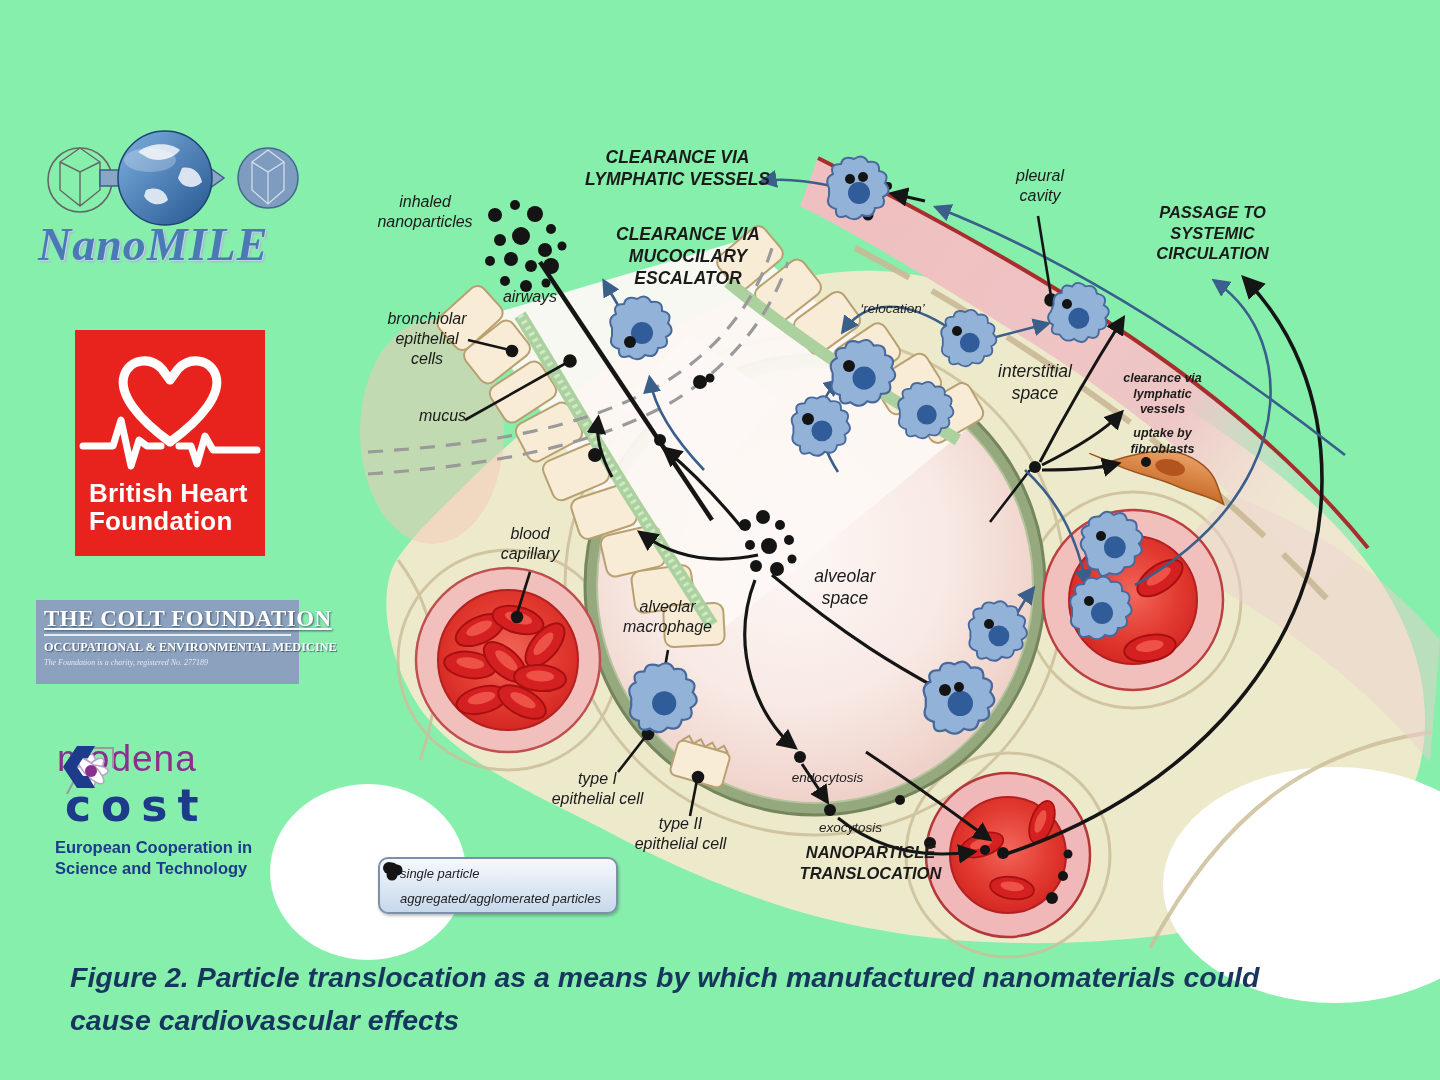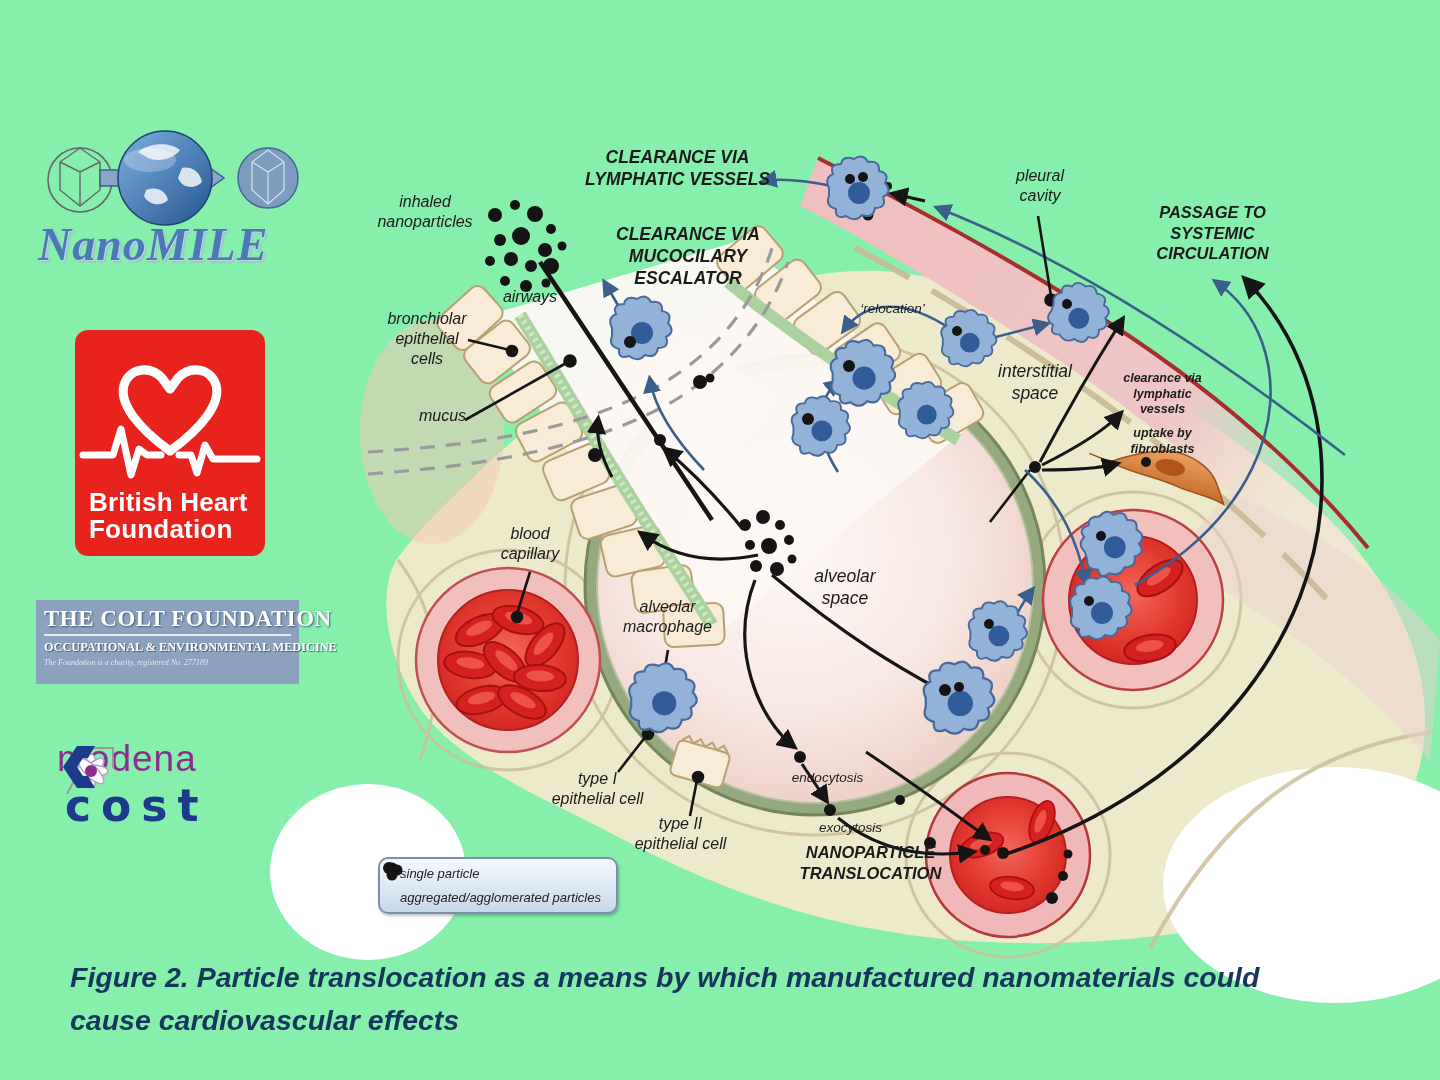--- a/index.html
+++ b/index.html
@@ -12,40 +12,40 @@
   .lbl.lg{font-size:17.5px;}
   .lbl.s{font-size:13.5px;}
   .lbl.xs{font-size:12.5px;}
   .lbl.sb{font-weight:600;}
   
   .logo{position:absolute;z-index:6;}
   #nanomile{left:38px;top:122px;width:275px;height:170px;}
   #nm-text{font-family:"Liberation Serif",serif;font-style:italic;font-weight:bold;
     font-size:46px;color:#4a7ab5;text-shadow:1px 1px 1px #c9d6e8, 2px 2px 2px #9fb4cf;
     letter-spacing:1px;margin-top:-6px;}
-  #bhf{left:75px;top:330px;width:190px;height:226px;background:#e8231d;border-radius:13px;
-    display:flex;flex-direction:column;justify-content:flex-end;}
+  #bhf{left:75px;top:330px;width:190px;height:226px;background:#e8231d;border-radius:0;
+    display:flex;flex-direction:column;}
   #bhf-text{color:#fff;font-weight:bold;font-size:26px;line-height:1.06;padding:0 0 12px 14px;
     letter-spacing:.2px;}
   #colt{left:36px;top:600px;width:263px;height:84px;background:#8ba1bd;padding:6px 8px 4px 8px;
     box-sizing:border-box;font-family:"Liberation Serif",serif;color:#fff;}
   #colt-title{font-size:23px;font-weight:bold;letter-spacing:.5px;text-shadow:1px 1px 2px #44566e;
-    border-bottom:2px solid #e8ecf2;padding-bottom:2px;white-space:nowrap;}
+    border-bottom:2px solid #e8ecf2;padding-bottom:2px;white-space:nowrap;text-decoration:underline;}
   #colt-sub{font-size:12.3px;font-weight:bold;margin-top:4px;text-shadow:1px 1px 1px #44566e;white-space:nowrap;}
   #colt-note{font-size:8px;font-style:italic;margin-top:3px;color:#e3e9f2;}
   #modena-cost{left:55px;top:738px;width:255px;height:178px;}
   .mrow{display:flex;align-items:center;}
   #modena-text{font-size:37px;color:#8b2f8f;font-weight:500;letter-spacing:1px;margin-left:2px;}
   #cost-text{font-size:44px;color:#1e3a8a;font-weight:bold;letter-spacing:10px;margin-left:10px;
     font-family:"DejaVu Sans",sans-serif;}
   #cost-tag{color:#1e3a8a;font-weight:bold;font-size:16.5px;line-height:1.25;margin-top:6px;white-space:pre-line;}
   
   #legend{position:absolute;left:378px;top:857px;width:240px;height:57px;z-index:5;
     background:linear-gradient(#f5f9fd,#c7d8ec);border:2px solid #7e90a9;border-radius:10px;
-    box-shadow:1px 2px 3px rgba(0,0,0,.25);display:flex;flex-direction:column;justify-content:center;
+    box-shadow:1px 2px 3px rgba(0,0,0,.25);display:flex;flex-direction:column;justify-content:space-between;
     padding:2px 10px;box-sizing:border-box;}
   .leg-row{display:flex;align-items:center;height:24px;}
   .leg-txt{font-style:italic;font-size:13px;color:#222;margin-left:10px;white-space:nowrap;}
   
   #caption{position:absolute;left:70px;top:956px;width:1330px;z-index:6;
     font-weight:bold;font-style:italic;font-size:28.5px;color:#17365d;line-height:1.5;
     white-space:pre-line;}
 </style>
 </head>
 <body>
@@ -429,18 +429,20 @@
       <circle cx="36" cy="33" r="6" fill="#8b2f8f"></circle>
     </svg>
     <span id="modena-text">modena</span>
   </div>
   <div class="mrow">
     <svg width="58" height="58">
       <path d="M40,8 L22,8 L8,29 L22,50 L40,50 L33,38 L28,38 L22,29 L28,20 L33,20 Z" fill="#1e3a8a"></path>
     </svg>
     <span id="cost-text">cost</span>
   </div>
+  <div id="cost-tag">European Cooperation in
+Science and Technology</div>
 </div>
 
 <div id="caption">Figure 2. Particle translocation as a means by which manufactured nanomaterials could
 cause cardiovascular effects</div>
 
 </div>
 
 </body></html>

